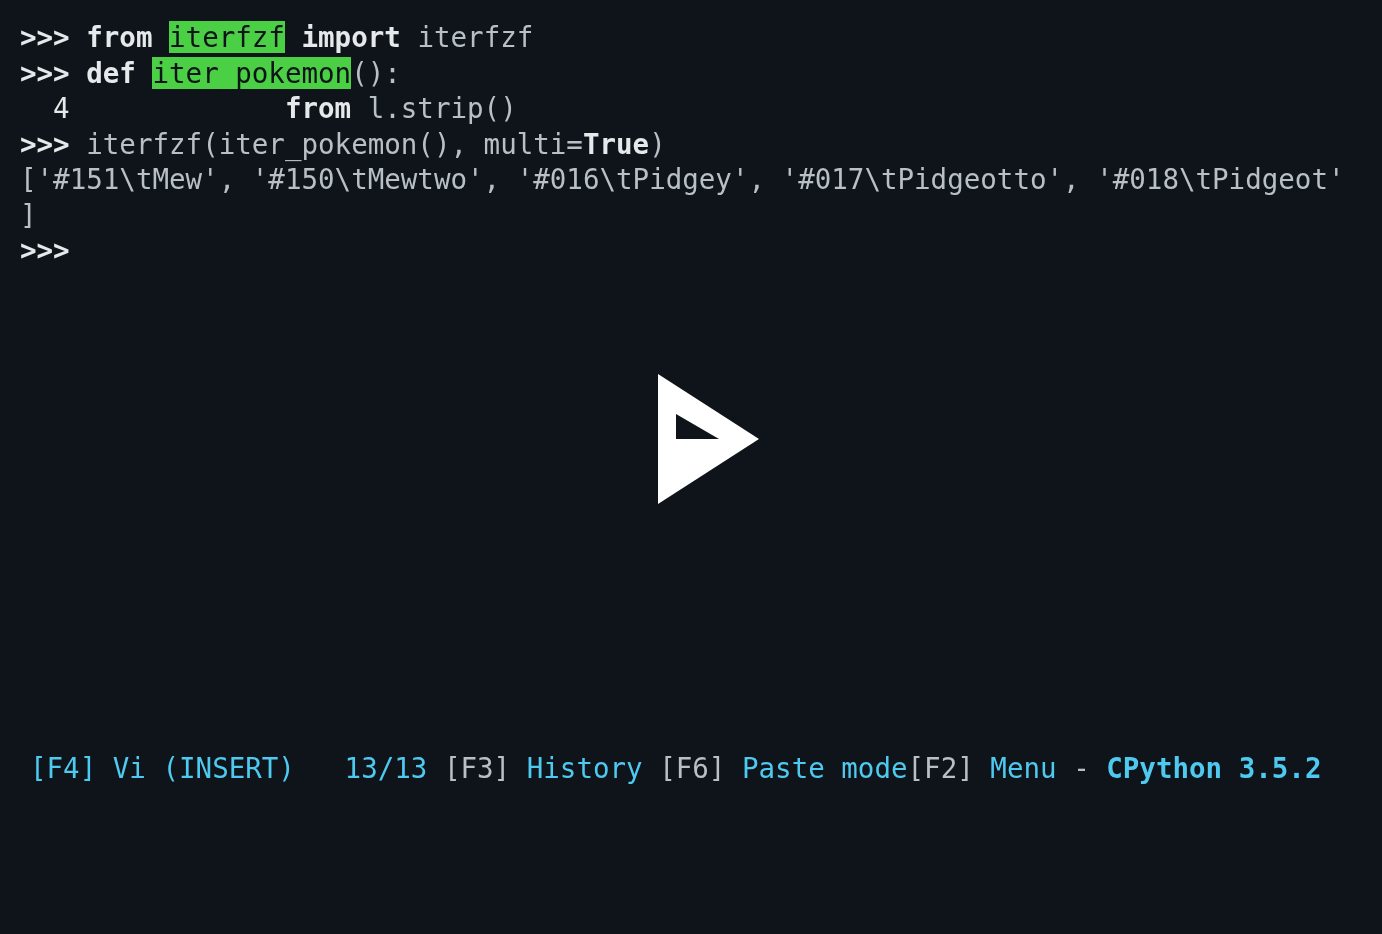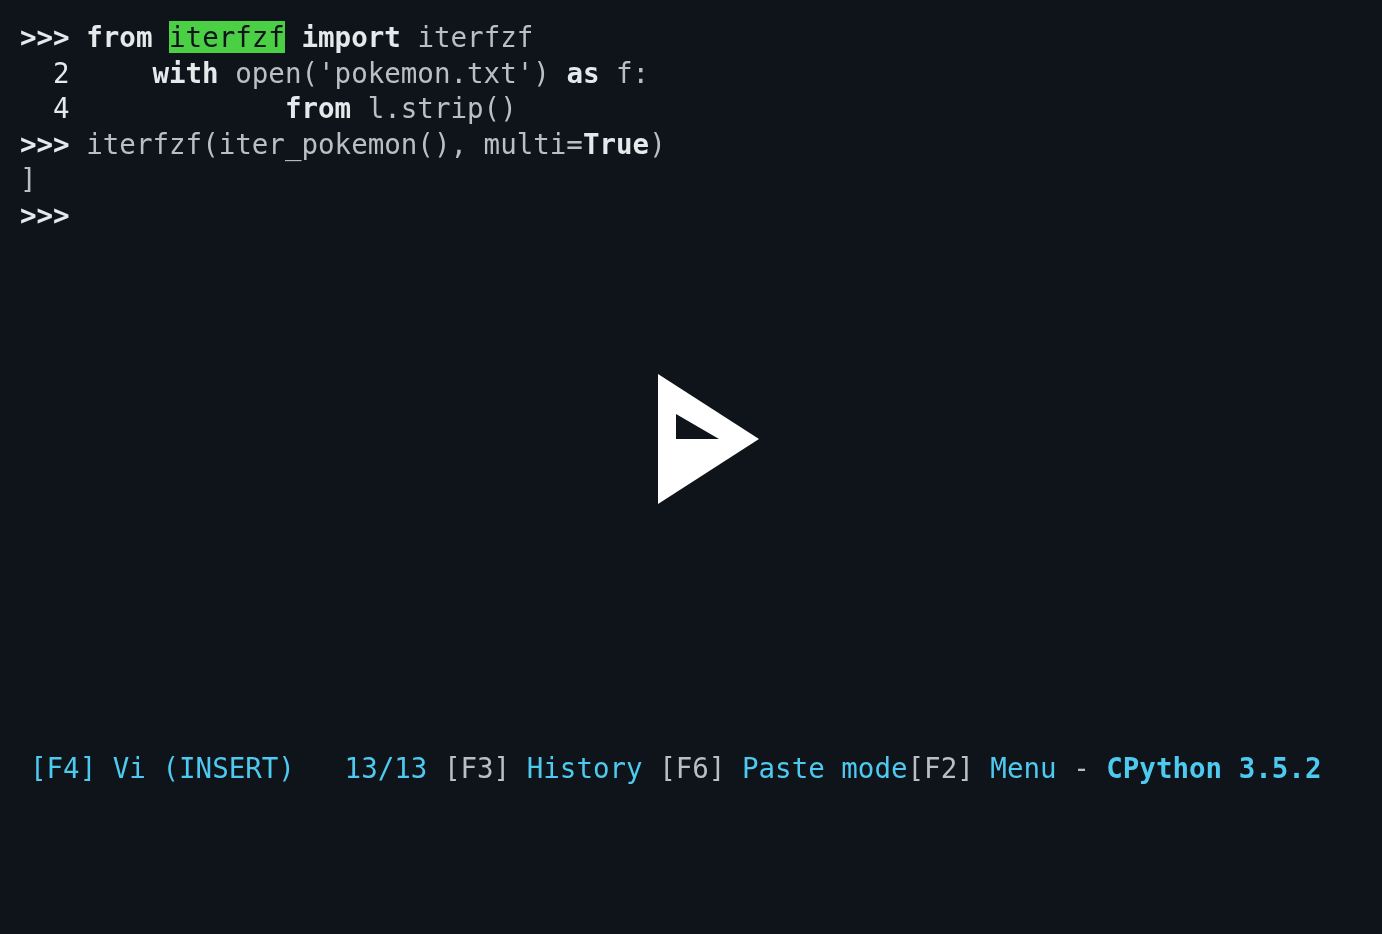--- a/index.html
+++ b/index.html
@@ -53,29 +53,30 @@
   .sb-bold { font-weight: 700; }
 </style>
 </head>
 <body>
 
 <div class="terminal">
 
   <div class="line"><span class="prompt">&gt;&gt;&gt; </span><span class="kw">from</span><span> </span><span class="hl">iterfzf</span><span> </span><span class="kw">import</span><span> iterfzf</span></div>
 
 
+  <div class="line"><span class="prompt">&gt;&gt;&gt; </span><span class="kw">def</span><span> </span><span class="hl">iter_pokemon</span><span>():</span></div>
 
-  <div class="line"><span class="gutter">  2     </span><span class="kw">with</span><span> open('pokemon.txt') </span><span class="kw">as</span><span> f:</span></div>
 
 
   <div class="line"><span class="gutter">  4             </span><span class="kw">from</span><span> l.strip()</span></div>
 
 
   <div class="line"><span class="prompt">&gt;&gt;&gt; </span><span>iterfzf(iter_pokemon(), multi=</span><span class="kw">True</span><span>)</span></div>
 
+  <div class="line">['#151\tMew', '#150\tMewtwo', '#016\tPidgey', '#017\tPidgeotto', '#018\tPidgeot'</div>
   <div class="line">]</div>
   <div class="line"><span class="prompt">&gt;&gt;&gt; </span></div>
 
   <div class="play-overlay">
     <svg width="160" height="160" viewBox="0 0 160 160">
       <path d="M 47 15 L 148 80 L 47 145 Z" fill="#ffffff"></path>
       <path d="M 65 55 L 65 80 L 108 80 Z" fill="#0e1419"></path>
     </svg>
   </div>
 

